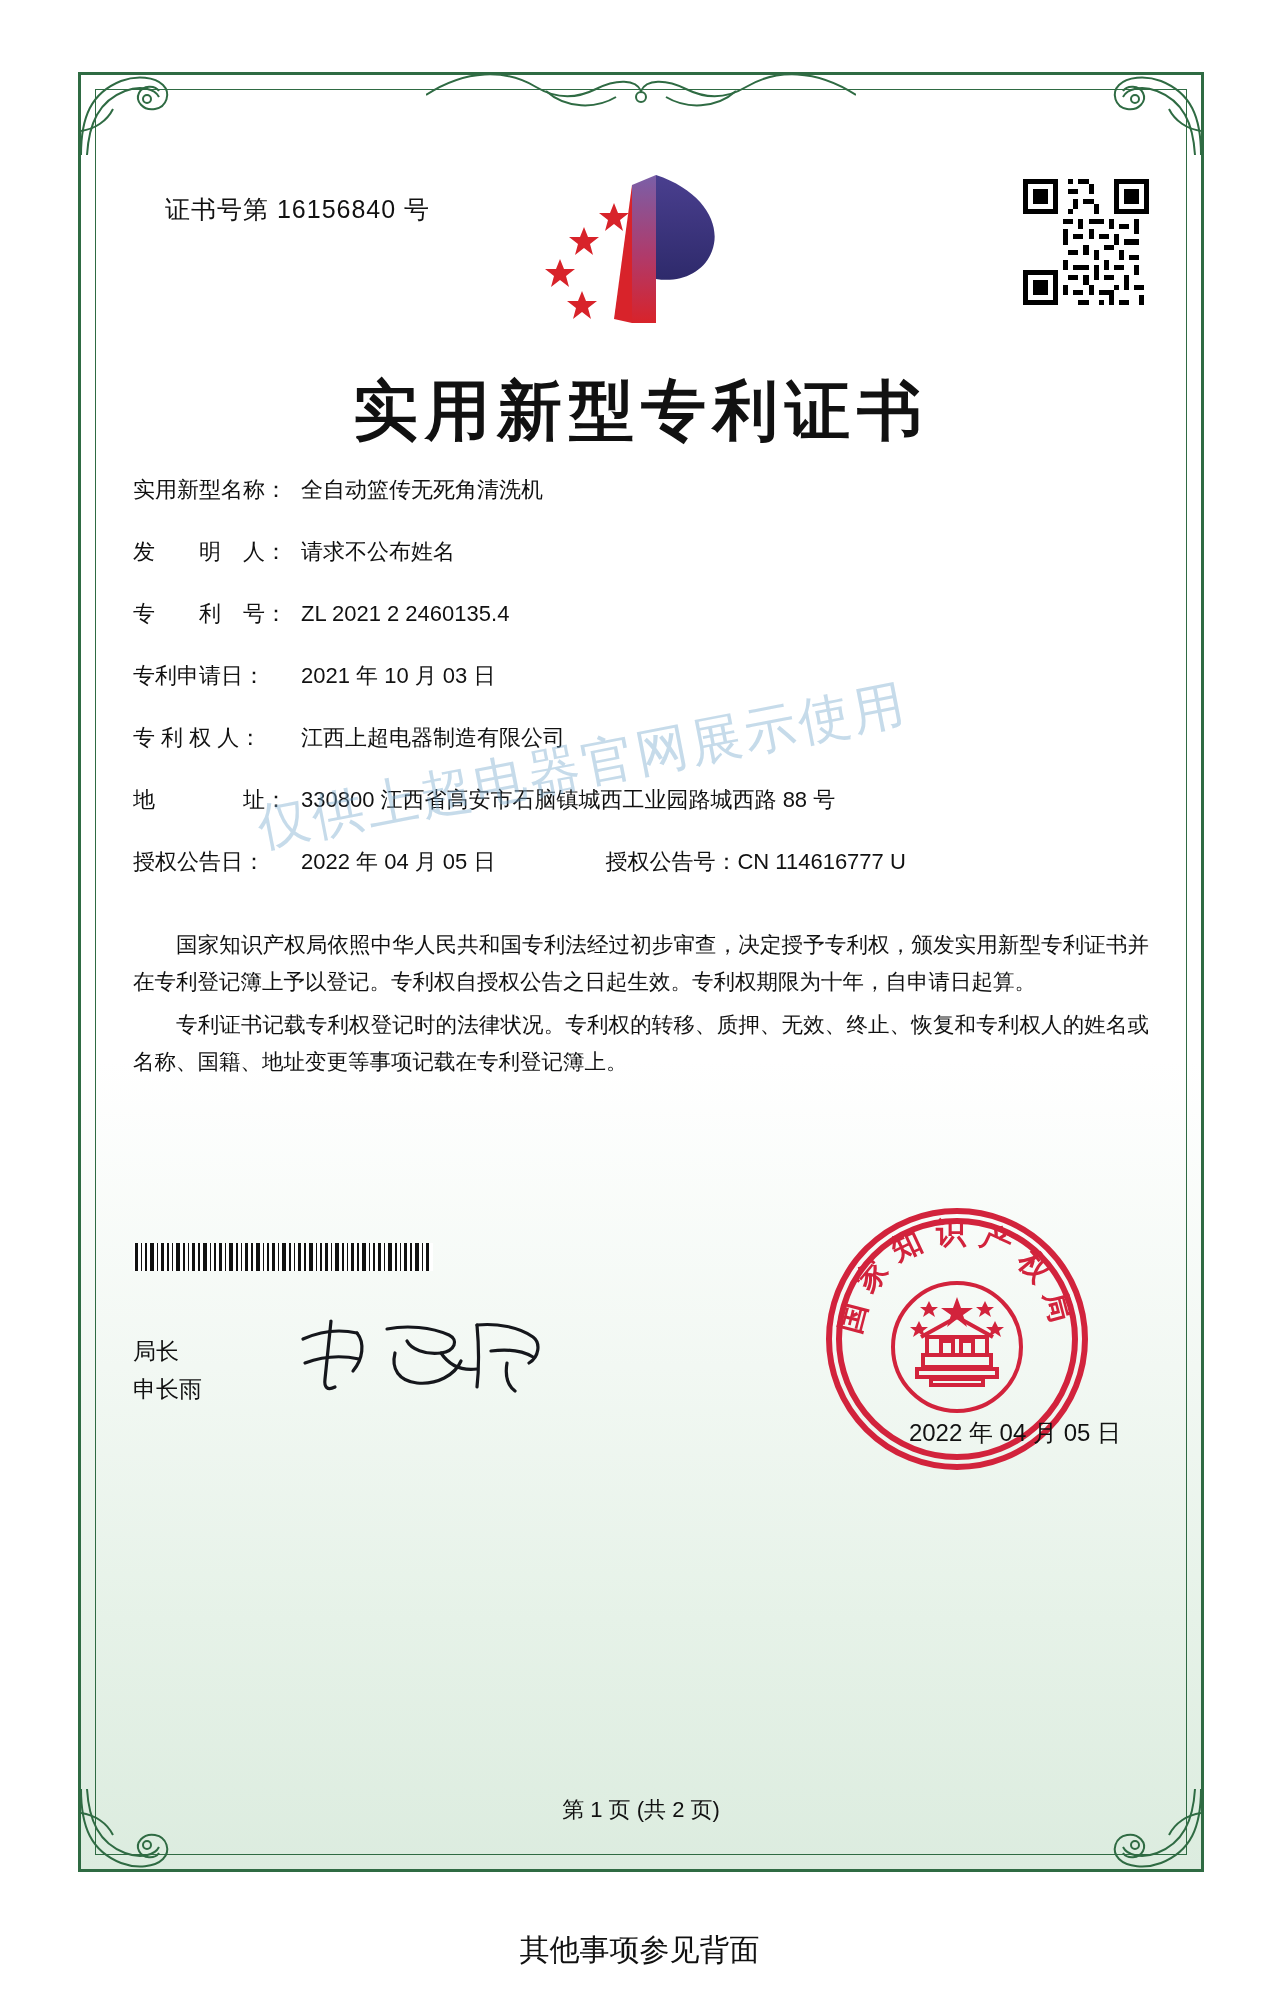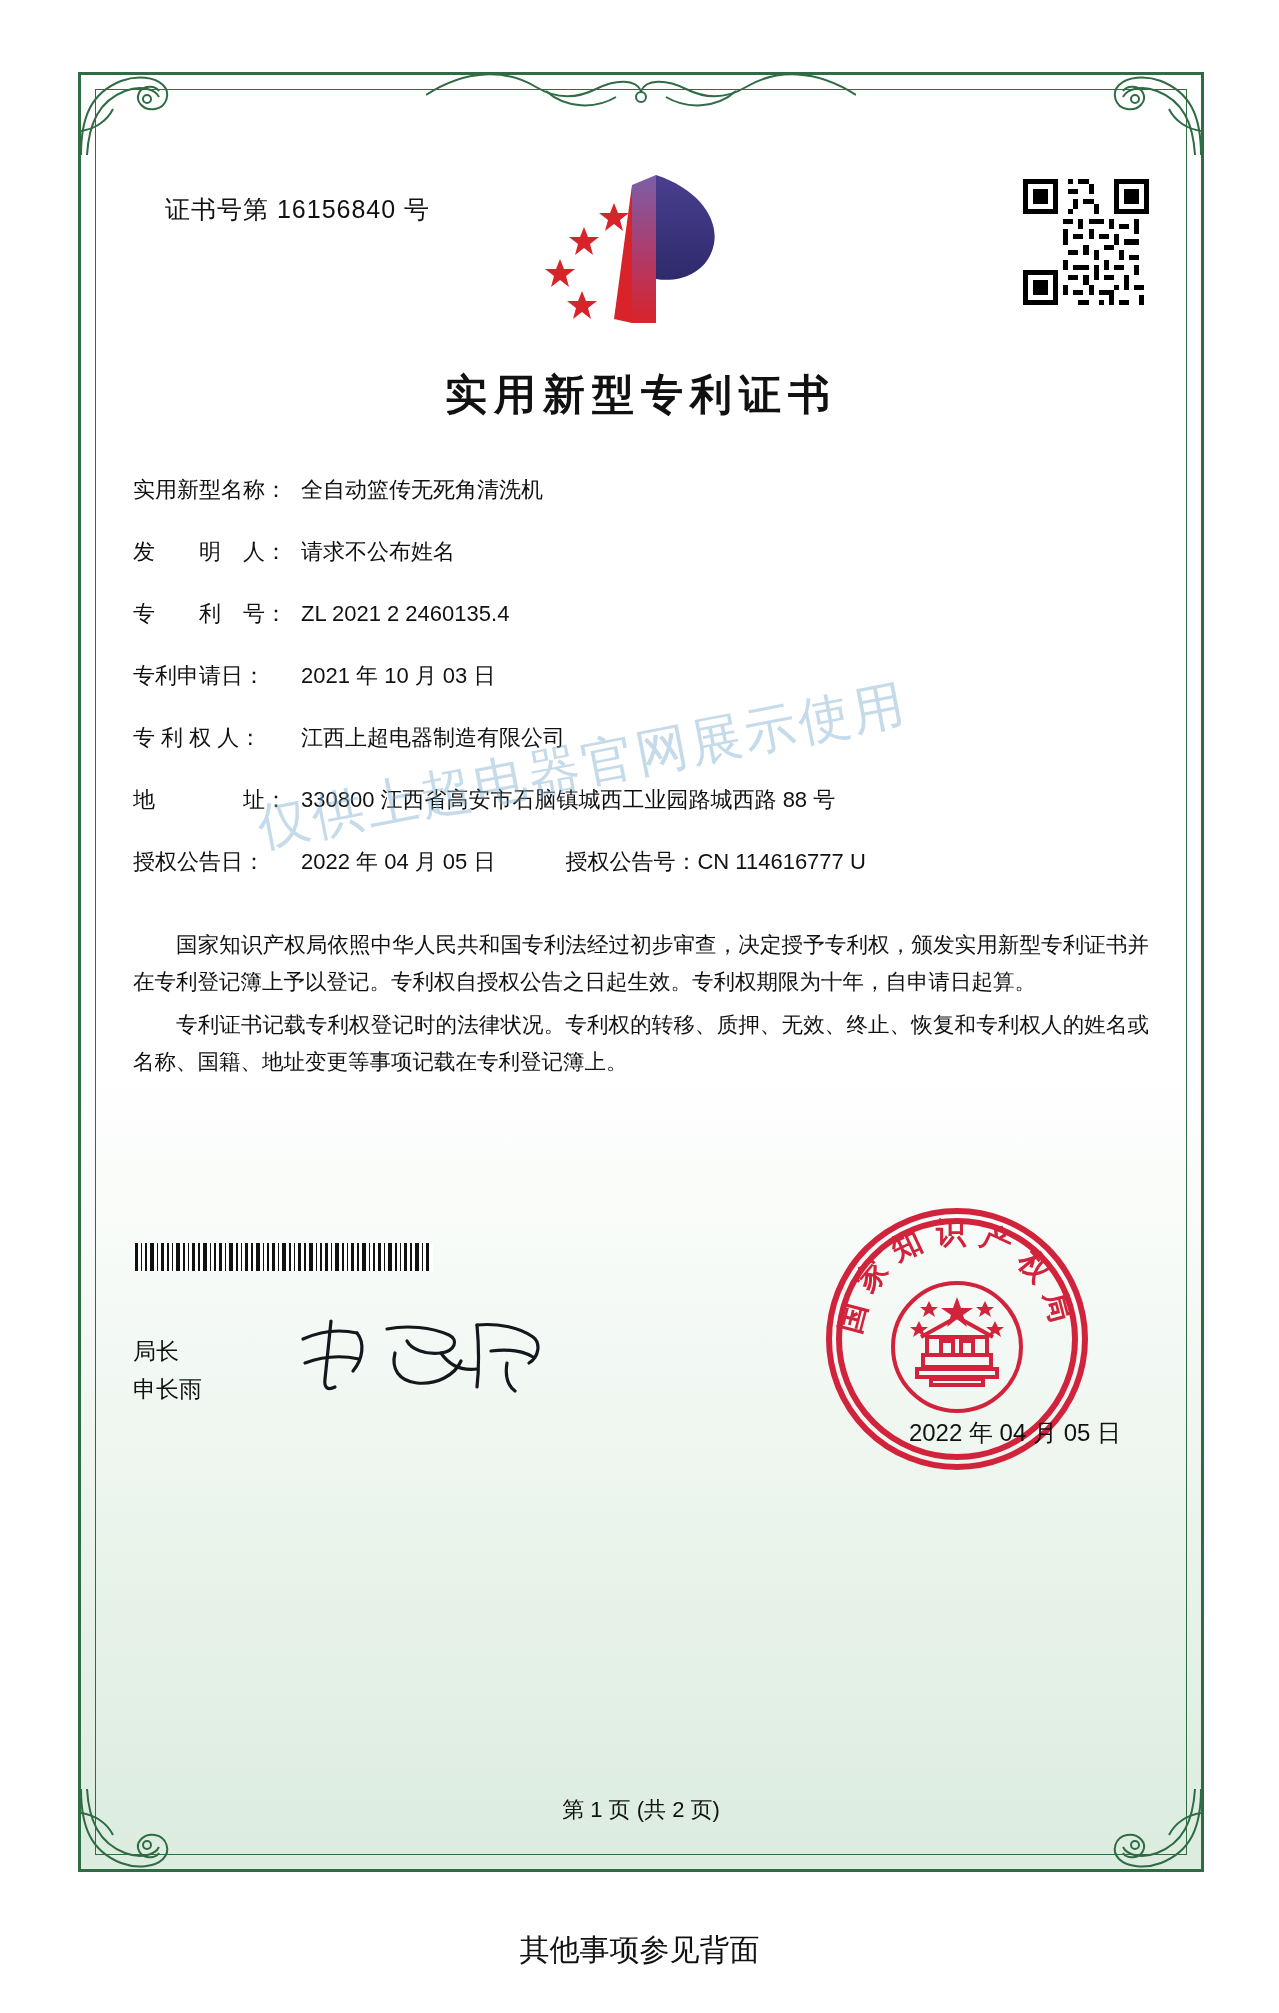--- a/index.html
+++ b/index.html
@@ -94,21 +94,21 @@
     width: 126px;
     height: 126px;
   }
   .qr svg { width: 100%; height: 100%; display: block; }
 
   .title {
     position: absolute;
     left: 0; right: 0;
     top: 292px;
     text-align: center;
-    font-size: 42px;
+    font-size: 65px;
     font-weight: bold;
     letter-spacing: 7px;
     font-family: "Liberation Serif", "DejaVu Serif", serif;
   }
 
   
   .fields {
     position: absolute;
     left: 52px;
     right: 52px;
@@ -124,21 +124,21 @@
   .field .lbl {
     display: inline-block;
     width: 168px;
     letter-spacing: 0px;
   }
   .field .val {
     display: inline-block;
   }
   .field.inline2 .lbl2 {
     display: inline-block;
-    margin-left: 70px;
+    margin-left: 110px;
   }
 
   
   .body-text {
     position: absolute;
     left: 52px;
     right: 52px;
     top: 852px;
     font-size: 21.5px;
     line-height: 37px;

